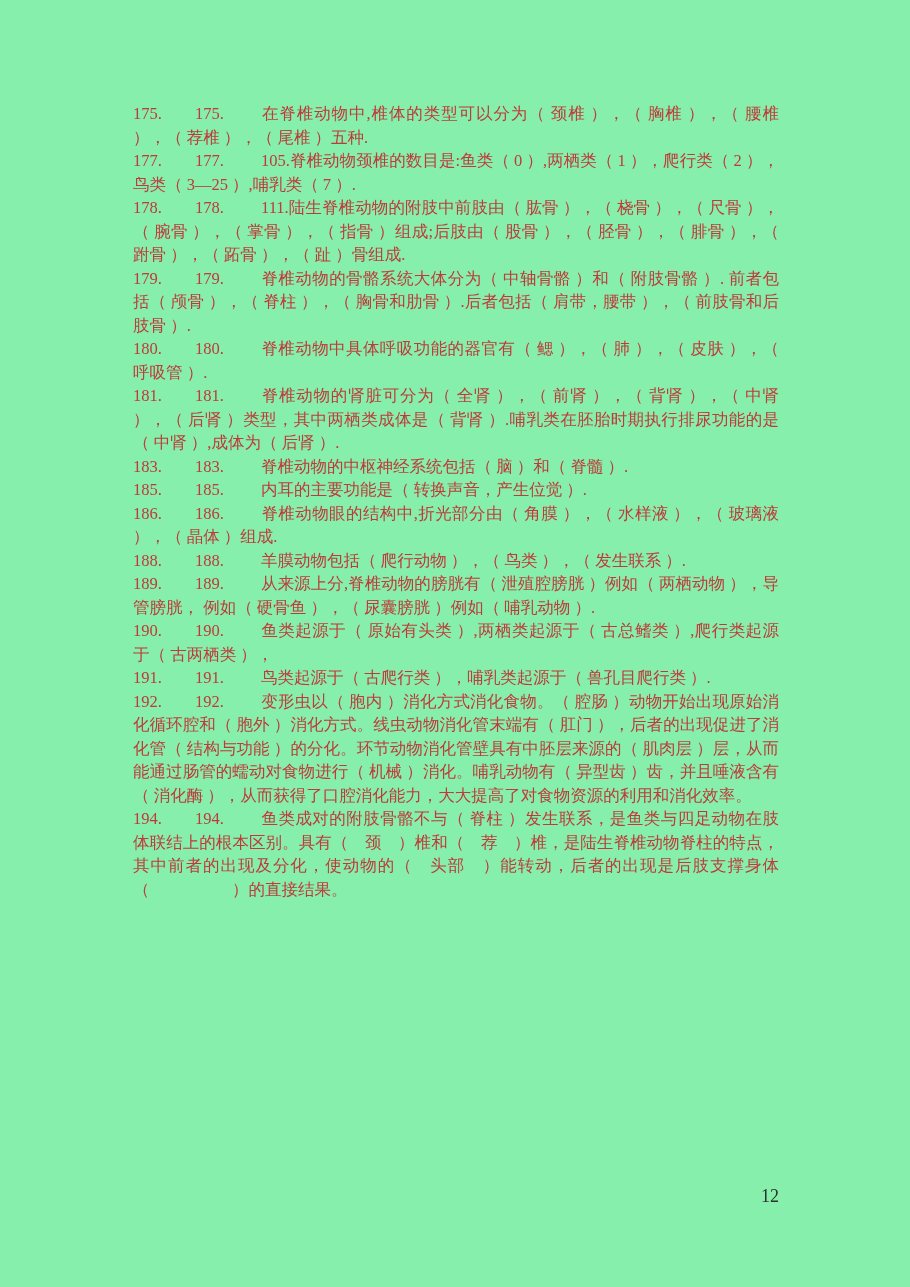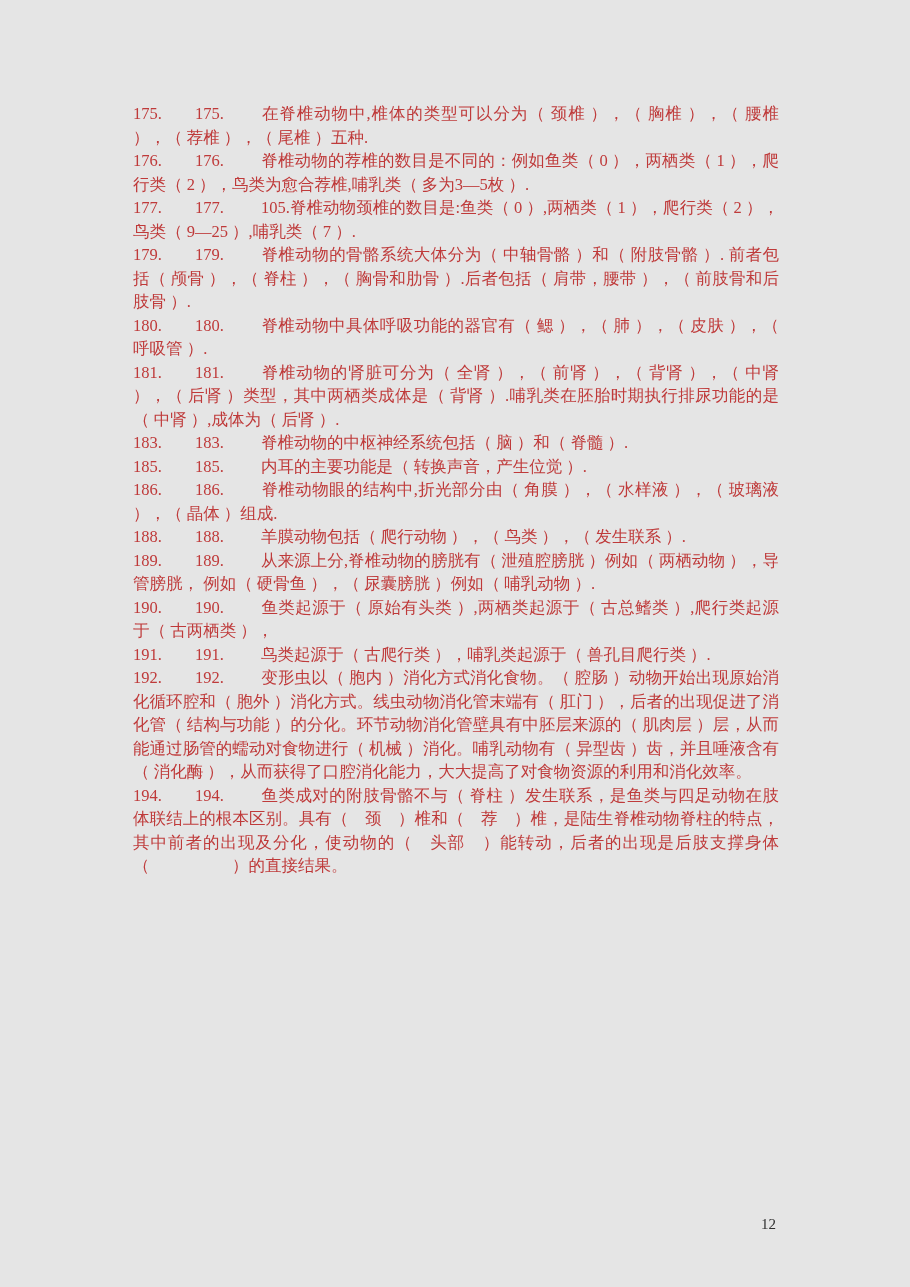--- a/index.html
+++ b/index.html
@@ -4,21 +4,21 @@
 <style>
   html, body {
     margin: 0;
     padding: 0;
     background: #ffffff;
   }
   .page {
     position: relative;
     width: 910px;
     height: 1287px;
-    background: #e5e5e5;
+    background: #86efac;
     overflow: hidden;
     font-family: "Liberation Serif", "DejaVu Serif", serif;
   }
   .content {
     position: absolute;
     left: 133px;
     top: 102px;
     width: 646px;
     color: #bf3a3a;
     font-size: 16.5px;
@@ -38,33 +38,32 @@
   .n2 {
     display: inline-block;
     width: 66px;
     vertical-align: baseline;
   }
   .page-number {
     position: absolute;
     left: 761px;
     top: 1186px;
     color: #2f2f2f;
-    font-size: 15px;
+    font-size: 18px;
     line-height: 20px;
-    margin-top: 28px;
   }
 </style>
 </head>
 <body>
 
 <div class="page">
   <div class="content" id="question-list">
       <p class="item"><span class="n1">175.</span><span class="n2">175.</span><span class="txt">在脊椎动物中,椎体的类型可以分为（ 颈椎 ），（ 胸椎 ），（ 腰椎 ），（ 荐椎 ），（ 尾椎 ）五种.</span></p>
-      <p class="item"><span class="n1">176.</span><span class="n2">176.</span><span class="txt">脊椎动物的荐椎的数目是不同的：例如鱼类（ 0 ），两栖类（ 1 ），爬行类（ 2 ），鸟类为愈合荐椎,哺乳类（ 多为3—5枚 ）.</span></p>
-      <p class="item"><span class="n1">177.</span><span class="n2">177.</span><span class="txt">105.脊椎动物颈椎的数目是:鱼类（ 0 ）,两栖类（ 1 ），爬行类（ 2 ），鸟类（ 9—25 ）,哺乳类（ 7 ）.</span></p>
+      <p class="item"><span class="n1">177.</span><span class="n2">177.</span><span class="txt">105.脊椎动物颈椎的数目是:鱼类（ 0 ）,两栖类（ 1 ），爬行类（ 2 ），鸟类（ 3—25 ）,哺乳类（ 7 ）.</span></p>
+      <p class="item"><span class="n1">178.</span><span class="n2">178.</span><span class="txt">111.陆生脊椎动物的附肢中前肢由（ 肱骨 ），（ 桡骨 ），（ 尺骨 ），（ 腕骨 ），（ 掌骨 ），（ 指骨 ）组成;后肢由（ 股骨 ），（ 胫骨 ），（ 腓骨 ），（ 跗骨 ），（ 跖骨 ），（ 趾 ）骨组成.</span></p>
       <p class="item"><span class="n1">179.</span><span class="n2">179.</span><span class="txt">脊椎动物的骨骼系统大体分为（ 中轴骨骼 ）和（ 附肢骨骼 ）. 前者包括（ 颅骨 ），（ 脊柱 ），（ 胸骨和肋骨 ）.后者包括（ 肩带，腰带 ），（ 前肢骨和后肢骨 ）.</span></p>
       <p class="item"><span class="n1">180.</span><span class="n2">180.</span><span class="txt">脊椎动物中具体呼吸功能的器官有（ 鳃 ），（ 肺 ），（ 皮肤 ），（ 呼吸管 ）.</span></p>
       <p class="item"><span class="n1">181.</span><span class="n2">181.</span><span class="txt">脊椎动物的肾脏可分为（ 全肾 ），（ 前肾 ），（ 背肾 ），（ 中肾 ），（ 后肾 ）类型，其中两栖类成体是（ 背肾 ）.哺乳类在胚胎时期执行排尿功能的是（ 中肾 ）,成体为（ 后肾 ）.</span></p>
       <p class="item"><span class="n1">183.</span><span class="n2">183.</span><span class="txt">脊椎动物的中枢神经系统包括（ 脑 ）和（ 脊髓 ）.</span></p>
       <p class="item"><span class="n1">185.</span><span class="n2">185.</span><span class="txt">内耳的主要功能是（ 转换声音，产生位觉 ）.</span></p>
       <p class="item"><span class="n1">186.</span><span class="n2">186.</span><span class="txt">脊椎动物眼的结构中,折光部分由（ 角膜 ），（ 水样液 ），（ 玻璃液 ），（ 晶体 ）组成.</span></p>
       <p class="item"><span class="n1">188.</span><span class="n2">188.</span><span class="txt">羊膜动物包括（ 爬行动物 ），（ 鸟类 ），（ 发生联系 ）.</span></p>
       <p class="item"><span class="n1">189.</span><span class="n2">189.</span><span class="txt">从来源上分,脊椎动物的膀胱有（ 泄殖腔膀胱 ）例如（ 两栖动物 ），导管膀胱， 例如（ 硬骨鱼 ），（ 尿囊膀胱 ）例如（ 哺乳动物 ）.</span></p>
       <p class="item"><span class="n1">190.</span><span class="n2">190.</span><span class="txt">鱼类起源于（ 原始有头类 ）,两栖类起源于（ 古总鳍类 ）,爬行类起源于（ 古两栖类 ），</span></p>
       <p class="item"><span class="n1">191.</span><span class="n2">191.</span><span class="txt">鸟类起源于（ 古爬行类 ），哺乳类起源于（ 兽孔目爬行类 ）.</span></p>

